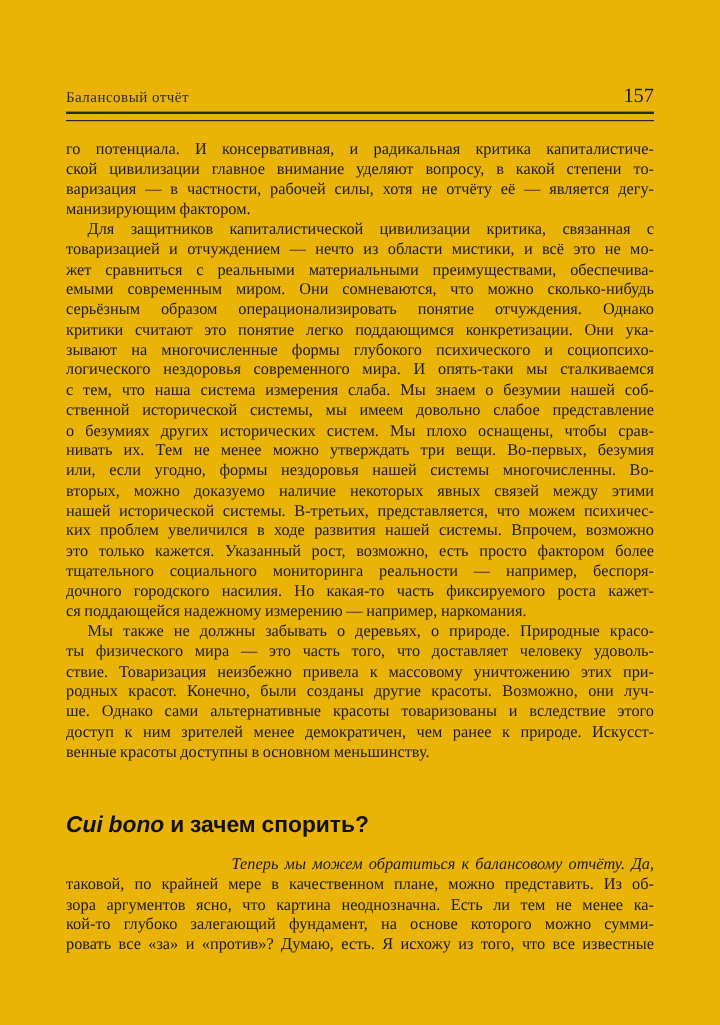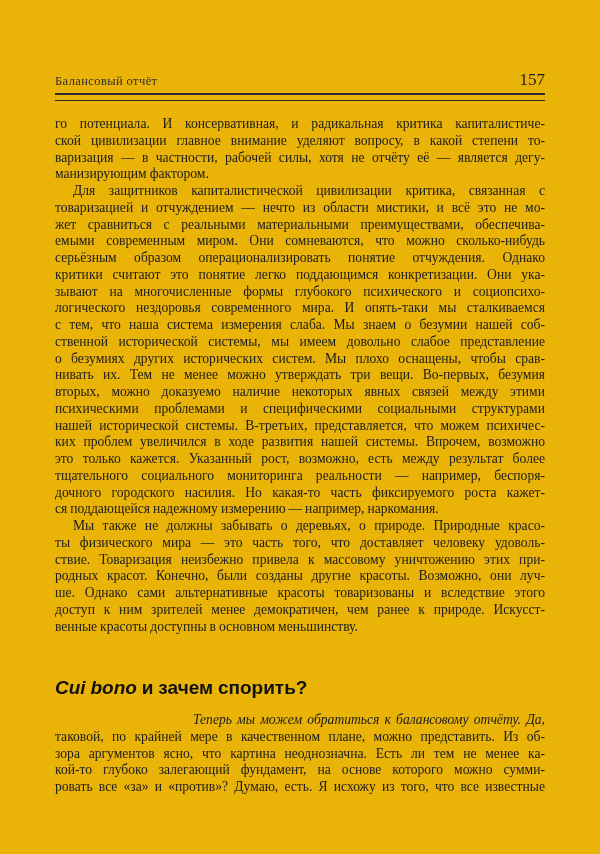--- a/index.html
+++ b/index.html
@@ -83,25 +83,25 @@
         <div class="line">жет сравниться с реальными материальными преимуществами, обеспечива-</div>
         <div class="line">емыми современным миром. Они сомневаются, что можно сколько-нибудь</div>
         <div class="line">серьёзным образом операционализировать понятие отчуждения. Однако</div>
         <div class="line">критики считают это понятие легко поддающимся конкретизации. Они ука-</div>
         <div class="line">зывают на многочисленные формы глубокого психического и социопсихо-</div>
         <div class="line">логического нездоровья современного мира. И опять-таки мы сталкиваемся</div>
         <div class="line">с тем, что наша система измерения слаба. Мы знаем о безумии нашей соб-</div>
         <div class="line">ственной исторической системы, мы имеем довольно слабое представление</div>
         <div class="line">о безумиях других исторических систем. Мы плохо оснащены, чтобы срав-</div>
         <div class="line">нивать их. Тем не менее можно утверждать три вещи. Во-первых, безумия</div>
+        <div class="line">или, если угодно, формы нездоровья нашей системы многочисленны. Во-</div>
         <div class="line">вторых, можно доказуемо наличие некоторых явных связей между этими</div>
-        <div class="line">психическими проблемами и специфическими социальными структурами</div>
         <div class="line">нашей исторической системы. В-третьих, представляется, что можем психичес-</div>
         <div class="line">ких проблем увеличился в ходе развития нашей системы. Впрочем, возможно</div>
-        <div class="line">это только кажется. Указанный рост, возможно, есть между результат более</div>
+        <div class="line">это только кажется. Указанный рост, возможно, есть просто фактором более</div>
         <div class="line">тщательного социального мониторинга реальности — например, беспоря-</div>
         <div class="line">дочного городского насилия. Но какая-то часть фиксируемого роста кажет-</div>
         <div class="line lastline">ся поддающейся надежному измерению — например, наркомания.</div>
       </div>
       <div class="para indent-normal">
         <div class="line">Мы также не должны забывать о деревьях, о природе. Природные красо-</div>
         <div class="line">ты физического мира — это часть того, что доставляет человеку удоволь-</div>
         <div class="line">ствие. Товаризация неизбежно привела к массовому уничтожению этих при-</div>
         <div class="line">родных красот. Конечно, были созданы другие красоты. Возможно, они луч-</div>
         <div class="line">ше. Однако сами альтернативные красоты товаризованы и вследствие этого</div>

